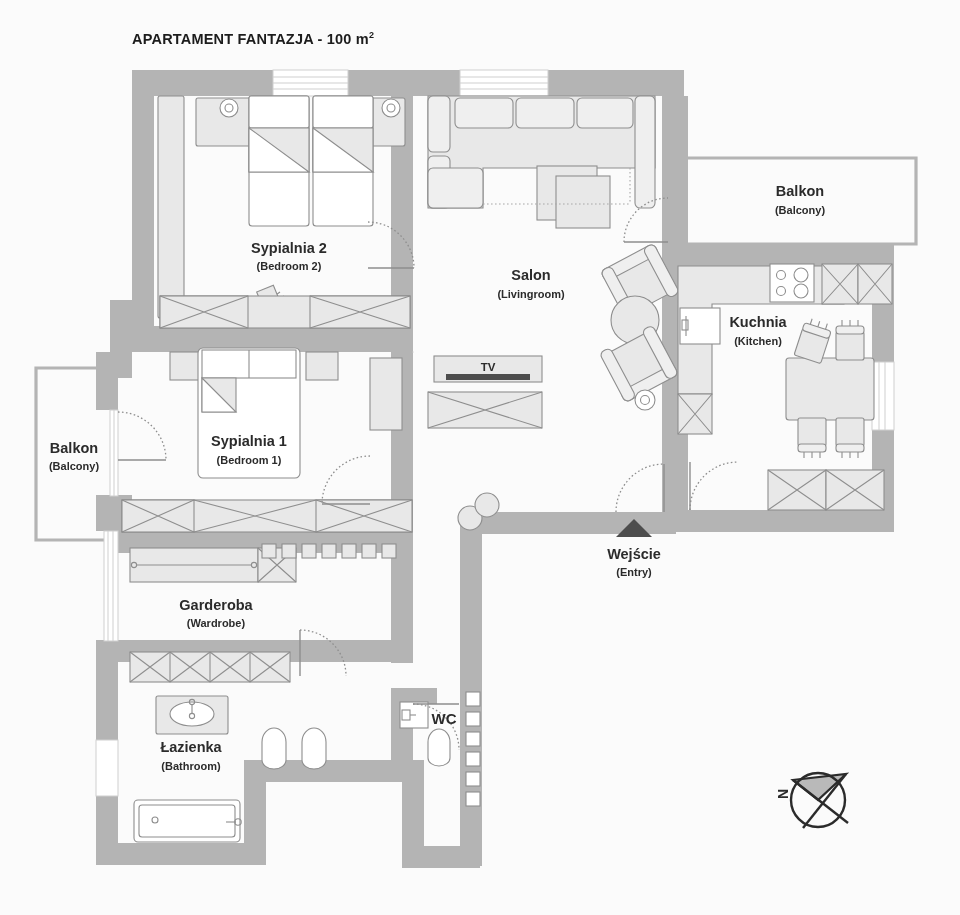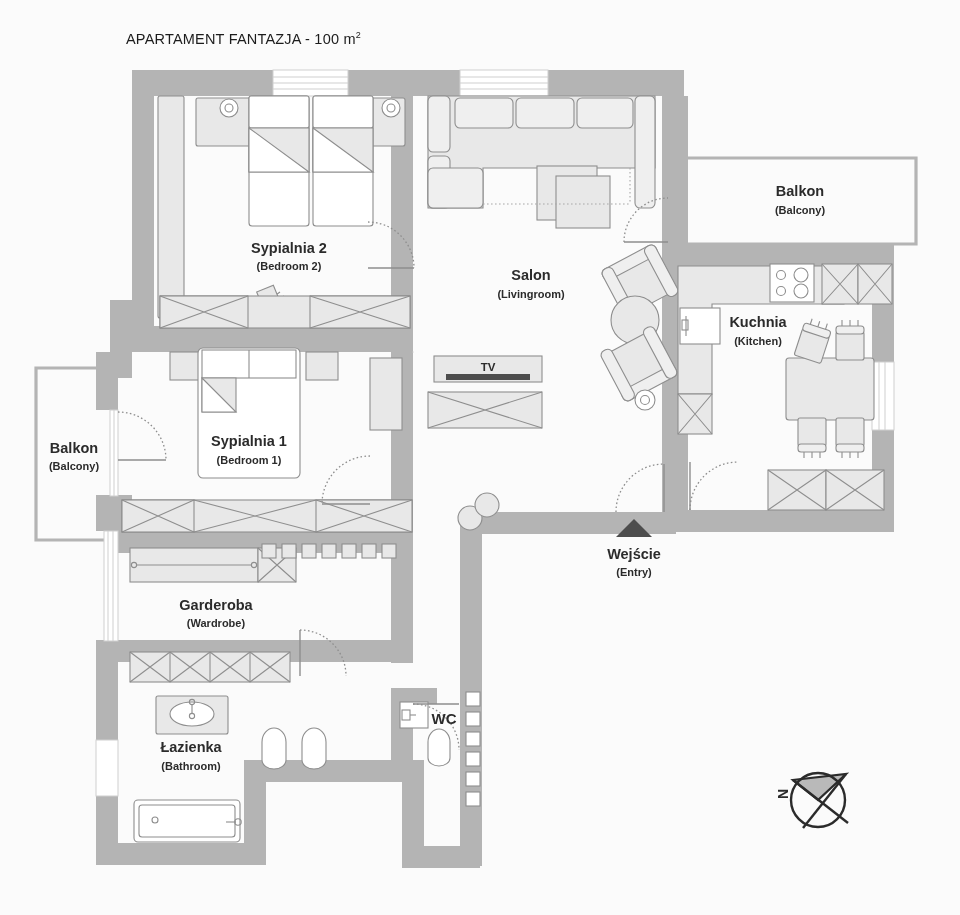--- a/index.html
+++ b/index.html
@@ -2,22 +2,22 @@
 <html><head>
 <meta charset="utf-8">
 <style>
   html,body{margin:0;padding:0;background:#fbfbfb;}
   body{
     width:960px;height:915px;position:relative;overflow:hidden;
     font-family:"Liberation Sans","DejaVu Sans",sans-serif;
     background:#fbfbfb;
   }
   #plan-title{
-    position:absolute;left:126px;top:30px;
-    font-size:14.5px;font-weight:normal;color:#1c1c1c;letter-spacing:.2px;
+    position:absolute;left:132px;top:30px;
+    font-size:14.5px;font-weight:bold;color:#1c1c1c;letter-spacing:.2px;
   }
   #plan-title sup{font-size:9px;vertical-align:super;}
   svg#floorplan{position:absolute;left:0;top:0;width:960px;height:915px;}
 
   .wall{fill:#b4b4b4;}
   .balc-out{fill:none;stroke:#b4b4b4;stroke-width:3.2;}
   .win{fill:#ffffff;stroke:#cfcfcf;stroke-width:1;}
   .winline{stroke:#cfcfcf;stroke-width:1;fill:none;}
   .furn{fill:#e8e8e8;stroke:#8e8e8e;stroke-width:1.1;}
   .furn-l{fill:#efefef;stroke:#8e8e8e;stroke-width:1.1;}

